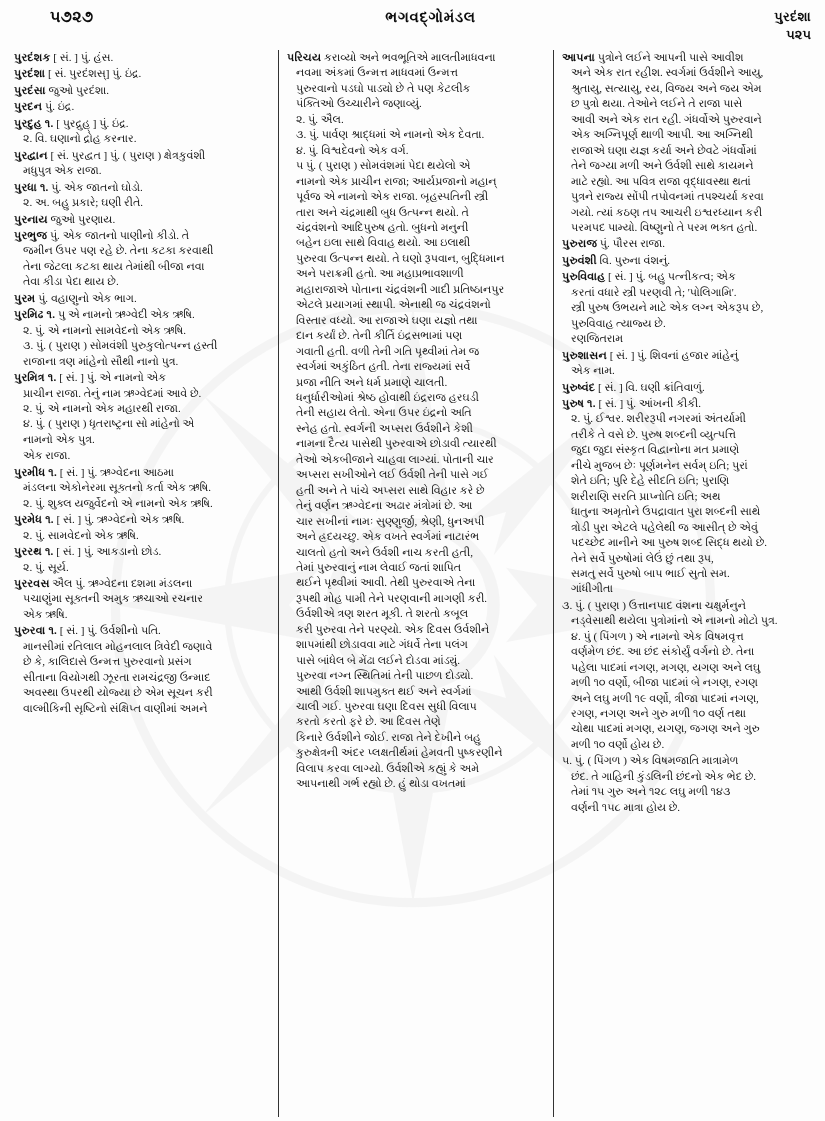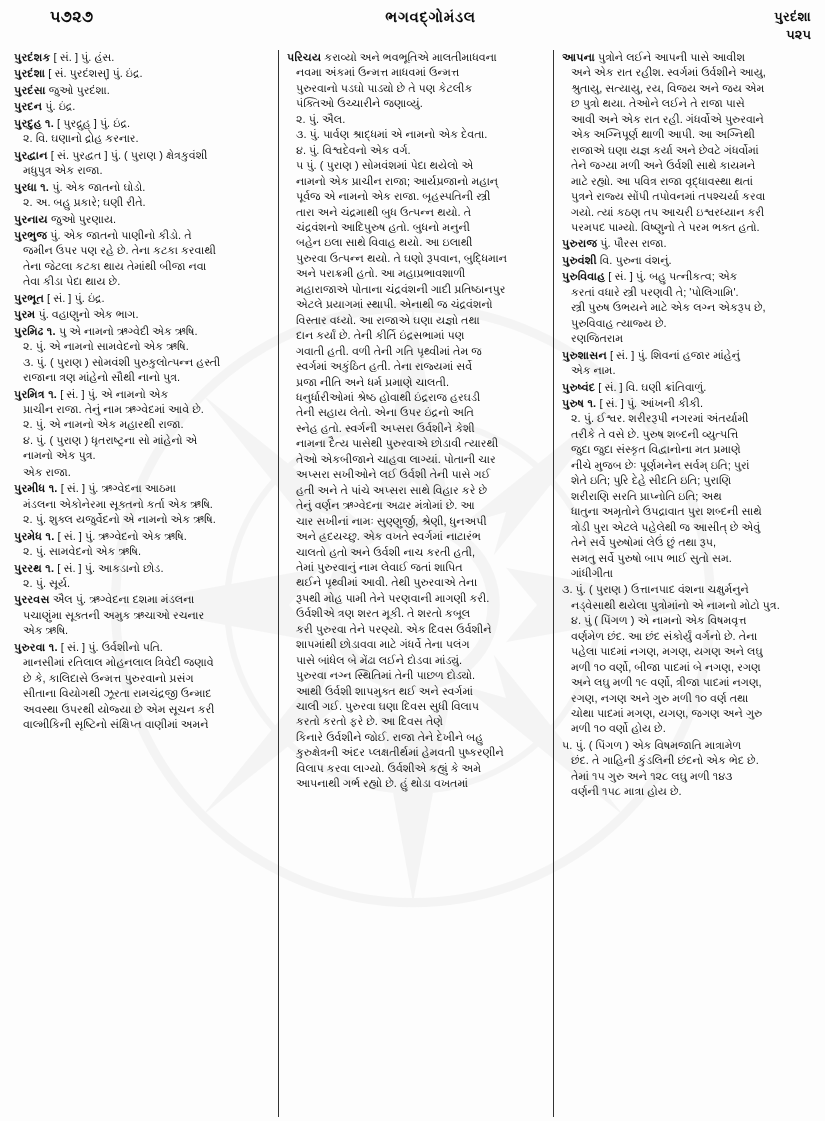--- a/index.html
+++ b/index.html
@@ -77,20 +77,21 @@
 
   
   #columns {
     position: absolute;
     top: 50px;
     left: 6px;
     right: 6px;
     bottom: 4px;
     display: flex;
     z-index: 2;
+    font-family: Liberation Serif, serif;
   }
   .col {
     position: relative;
     box-sizing: border-box;
     padding: 0 8px 0 8px;
     font-size: 11.1px;
     line-height: 15.45px;
     color: #111;
     overflow: hidden;
   }
@@ -169,23 +170,20 @@
           <span class="ln ind">૨. અ. બહુ પ્રકારે; ઘણી રીતે.</span>
         </div>
         <div class="entry">
           <span class="ln"><span class="hw">પુરનાય</span> જુઓ પુરણાય.</span>
         </div>
         <div class="entry">
           <span class="ln"><span class="hw">પુરભુજ</span> પું. એક જાતનો પાણીનો કીડો. તે</span>
           <span class="ln ind">જમીન ઉપર પણ રહે છે. તેના કટકા કરવાથી</span>
           <span class="ln ind">તેના જેટલા કટકા થાય તેમાંથી બીજા નવા</span>
           <span class="ln ind">તેવા કીડા પેદા થાય છે.</span>
-        </div>
-        <div class="entry">
-          <span class="ln"><span class="hw">પુરભૂત</span> [ સં. ] પું. ઇંદ્ર.</span>
         </div>
         <div class="entry">
           <span class="ln"><span class="hw">પુરમ</span> પું. વહાણુનો એક ભાગ.</span>
         </div>
         <div class="entry">
           <span class="ln"><span class="hw">પુરમિઢ ૧.</span> પુ એ નામનો ઋગ્વેદી એક ઋષિ.</span>
           <span class="ln ind">૨. પું. એ નામનો સામવેદનો એક ઋષિ.</span>
           <span class="ln ind">૩. પું. ( પુરાણ ) સોમવંશી પુરુકુલોત્પન્ન હસ્તી</span>
           <span class="ln ind">રાજાના ત્રણ માંહેનો સૌથી નાનો પુત્ર.</span>
         </div>
@@ -316,20 +314,21 @@
         <div class="entry">
           <span class="ln"><span class="hw">પુરુષ ૧.</span> [ સં. ] પું. આંખની કીકી.</span>
           <span class="ln ind">૨. પું. ઈશ્વર. શરીરરૂપી નગરમાં અંતર્યામી</span>
           <span class="ln ind">તરીકે તે વસે છે. પુરુષ શબ્દની વ્યુત્પત્તિ</span>
           <span class="ln ind">જુદા જુદા સંસ્કૃત વિદ્વાનોના મત પ્રમાણે</span>
           <span class="ln ind">નીચે મુજબ છેઃ પૂર્ણમનેન સર્વમ્ ઇતિ; પુરાં</span>
           <span class="ln ind">શેતે ઇતિ; પુરિ દેહે સીદતિ ઇતિ; પુરાણિ</span>
           <span class="ln ind">શરીરાણિ સરતિ પ્રાપ્નોતિ ઇતિ; અથ</span>
           <span class="ln ind">ધાતુના અમૃતોને ઉપદ્રાવાત પુરા શબ્દની સાથે</span>
           <span class="ln ind">ત્રોડી પુરા એટલે પહેલેથી જ આસીત્ છે એવું</span>
+          <span class="ln ind">પદચ્છેદ માનીને આ પુરુષ શબ્દ સિદ્ધ થયો છે.</span>
           <span class="ln ind">તેને સર્વે પુરુષોમાં લેઉં છું તથા રૂપ,</span>
           <span class="ln ind">સમતુ સર્વે પુરુષો બાપ ભાઈ સુતો સમ.</span>
           <span class="ln ind">ગાંધીગીતા</span>
         </div>
         <div class="entry">
           <span class="ln">૩. પું. ( પુરાણ ) ઉત્તાનપાદ વંશના ચક્ષુર્મનુને</span>
           <span class="ln ind">નડ્વેસાથી થયેલા પુત્રોમાંનો એ નામનો મોટો પુત્ર.</span>
           <span class="ln ind">૪. પું ( પિંગળ ) એ નામનો એક વિષમવૃત્ત</span>
           <span class="ln ind">વર્ણમેળ છંદ. આ છંદ સંકોર્યું વર્ગનો છે. તેના</span>
           <span class="ln ind">પહેલા પાદમાં નગણ, મગણ, યગણ અને લઘુ</span>

